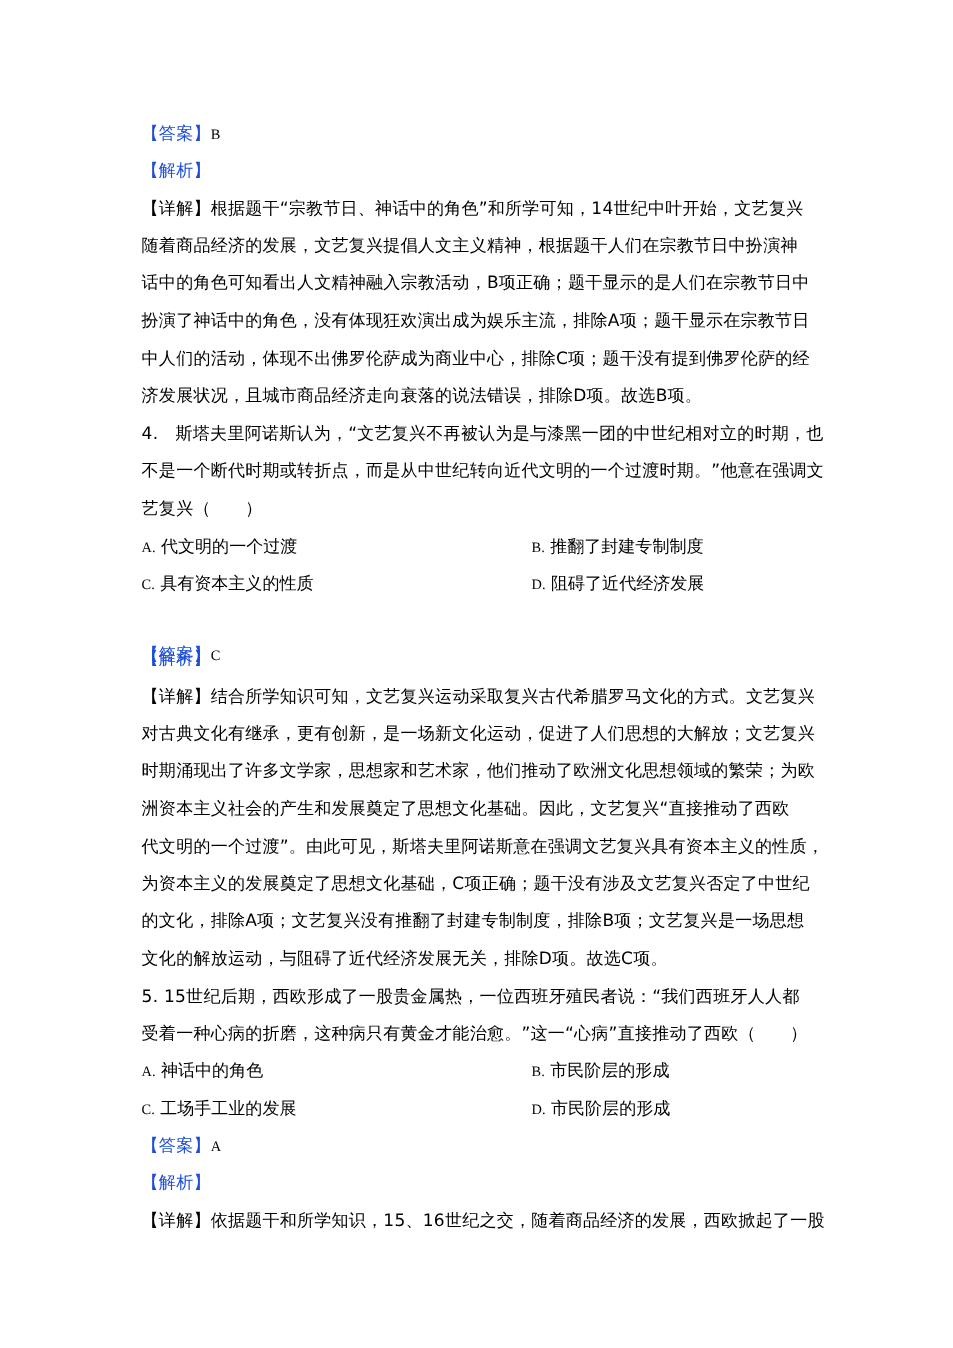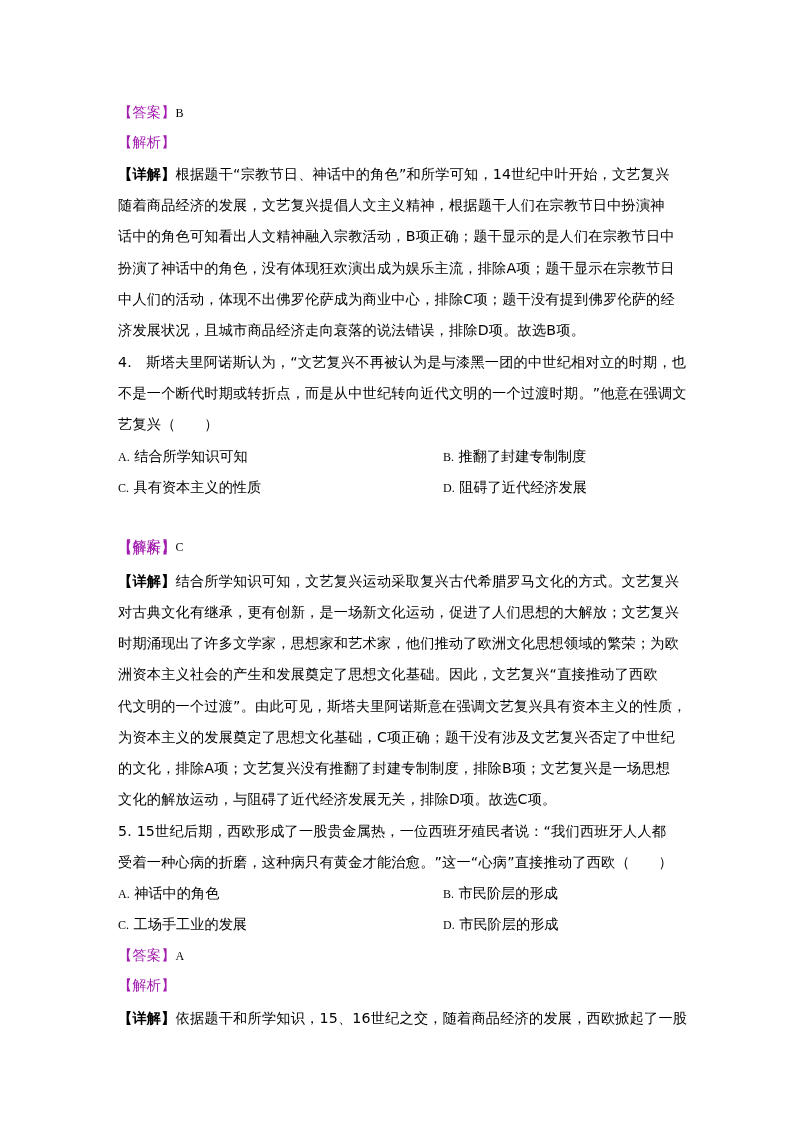--- a/index.html
+++ b/index.html
@@ -1,21 +1,21 @@
 <!DOCTYPE html>
 <html><head>
 <meta charset="utf-8">
 <style>
   html, body { margin: 0; padding: 0; background: #ffffff; }
   body { width: 794px; height: 1123px; position: relative; overflow: hidden;
          font-family: "DejaVu Sans", "Liberation Sans", sans-serif; color: #000; }
   .page { position: absolute; left: 118px; top: 0; width: 560px; }
   .line { position: absolute; left: 0; white-space: nowrap; font-size: 14.2px; line-height: 20px; letter-spacing: 0.2px; }
-  .blue { color: #a21caf; font-family: Liberation Mono, monospace; }
-  .bold { font-weight: bold; }
+  .blue { color: #1d4ed8; }
+  .bold { font-weight: normal; }
   .opt { position: absolute; white-space: nowrap; font-size: 14.2px; line-height: 20px; }
   .lat { font-family: "Liberation Serif", serif; font-size: 12px; }
 </style>
 </head>
 <body>
 
 <div class="page">
 
   <div class="line" style="top:102px">
     <span class="blue">【答案】</span><span class="lat">B</span>
@@ -27,21 +27,21 @@
   <div class="line" style="top:195px">随着商品经济的发展，文艺复兴提倡人文主义精神，根据题干人们在宗教节日中扮演神</div>
   <div class="line" style="top:226px">话中的角色可知看出人文精神融入宗教活动，B项正确；题干显示的是人们在宗教节日中</div>
   <div class="line" style="top:258px">扮演了神话中的角色，没有体现狂欢演出成为娱乐主流，排除A项；题干显示在宗教节日</div>
   <div class="line" style="top:289px">中人们的活动，体现不出佛罗伦萨成为商业中心，排除C项；题干没有提到佛罗伦萨的经</div>
   <div class="line" style="top:320px">济发展状况，且城市商品经济走向衰落的说法错误，排除D项。故选B项。</div>
 
   <div class="line" style="top:352px">4.　斯塔夫里阿诺斯认为，“文艺复兴不再被认为是与漆黑一团的中世纪相对立的时期，也</div>
   <div class="line" style="top:383px">不是一个断代时期或转折点，而是从中世纪转向近代文明的一个过渡时期。”他意在强调文</div>
   <div class="line" style="top:414px">艺复兴（　　）</div>
 
-  <div class="opt" style="top:446px;left:0"><span class="lat">A.</span>&nbsp;<span>结合所学知识可知</span></div>
+  <div class="opt" style="top:446px;left:0"><span class="lat">A.</span>&nbsp;<span>代文明的一个过渡</span></div>
   <div class="opt" style="top:446px;left:325px"><span class="lat">B.</span>&nbsp;<span>推翻了封建专制制度</span></div>
   <div class="opt" style="top:477px;left:0"><span class="lat">C.</span>&nbsp;<span>具有资本主义的性质</span></div>
   <div class="opt" style="top:477px;left:325px"><span class="lat">D.</span>&nbsp;<span>阻碍了近代经济发展</span></div>
 
   <div class="line" style="top:536px">
     <span class="blue">【答案】</span><span class="lat">C</span>
   </div>
   <div class="line blue" style="top:539px">【解析】</div>
   <div class="line" style="top:571px">
     <span class="bold">【详解】</span><span>结合所学知识可知，文艺复兴运动采取复兴古代希腊罗马文化的方式。文艺复兴</span>

